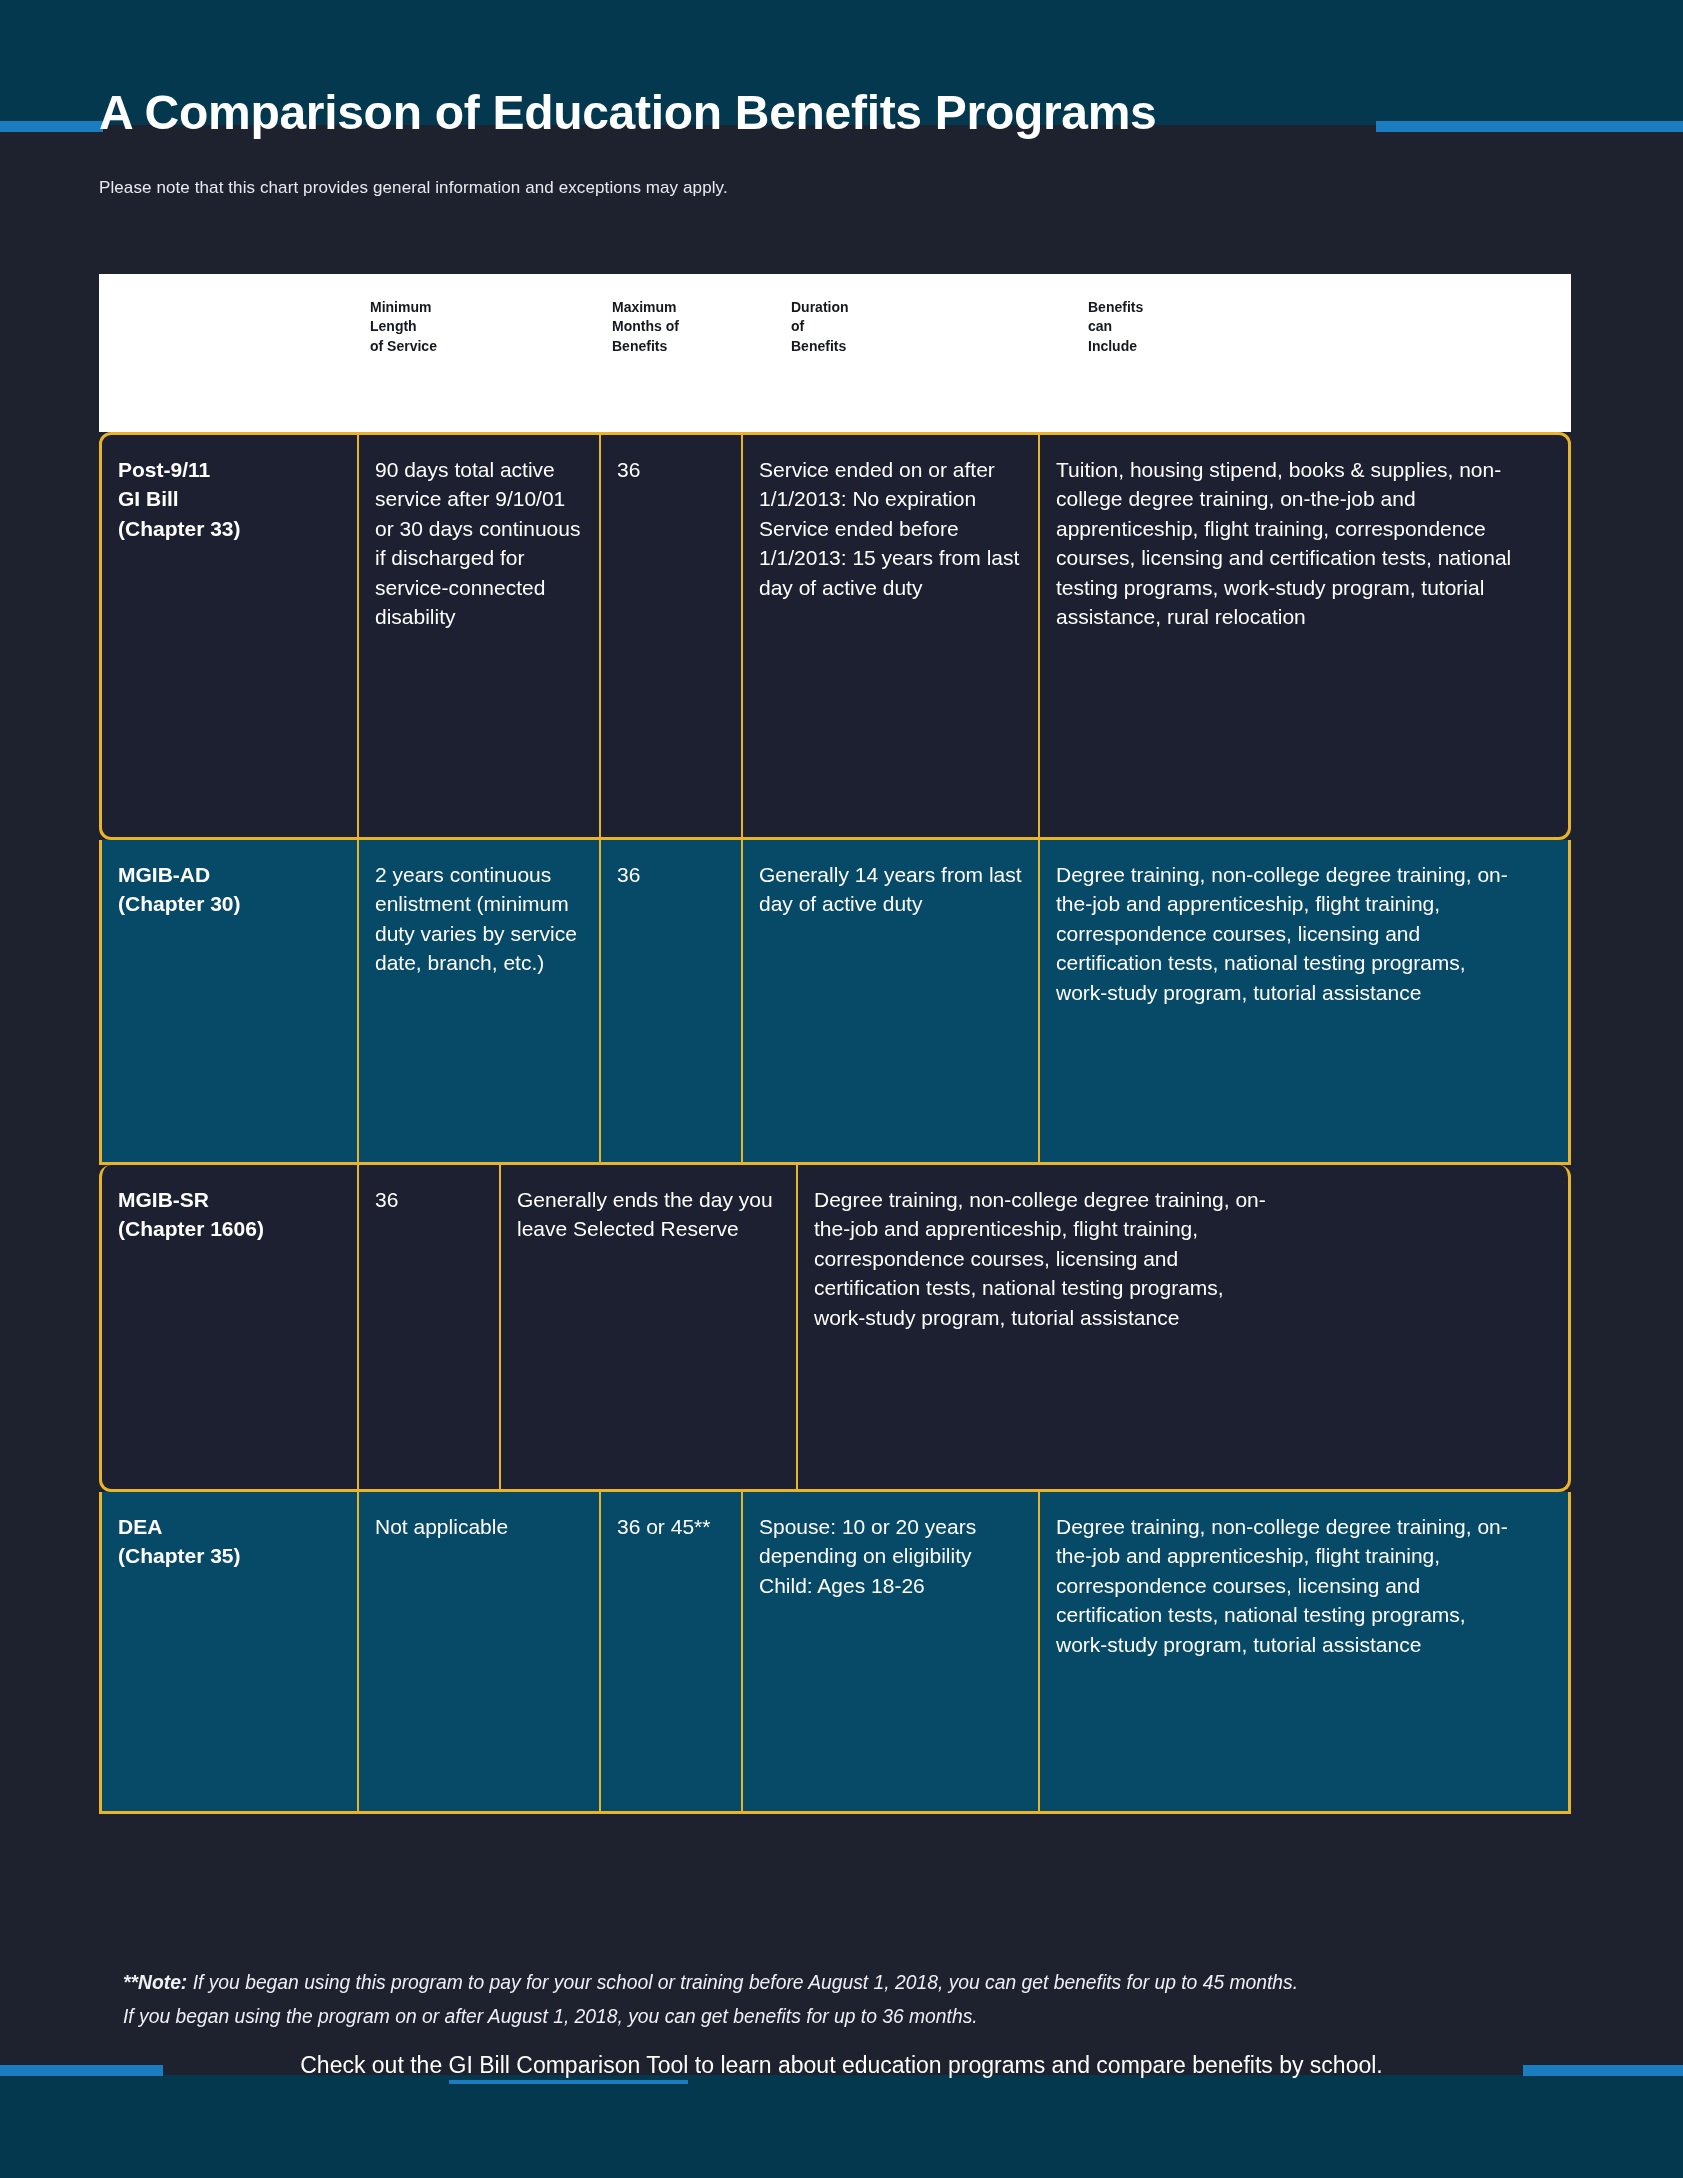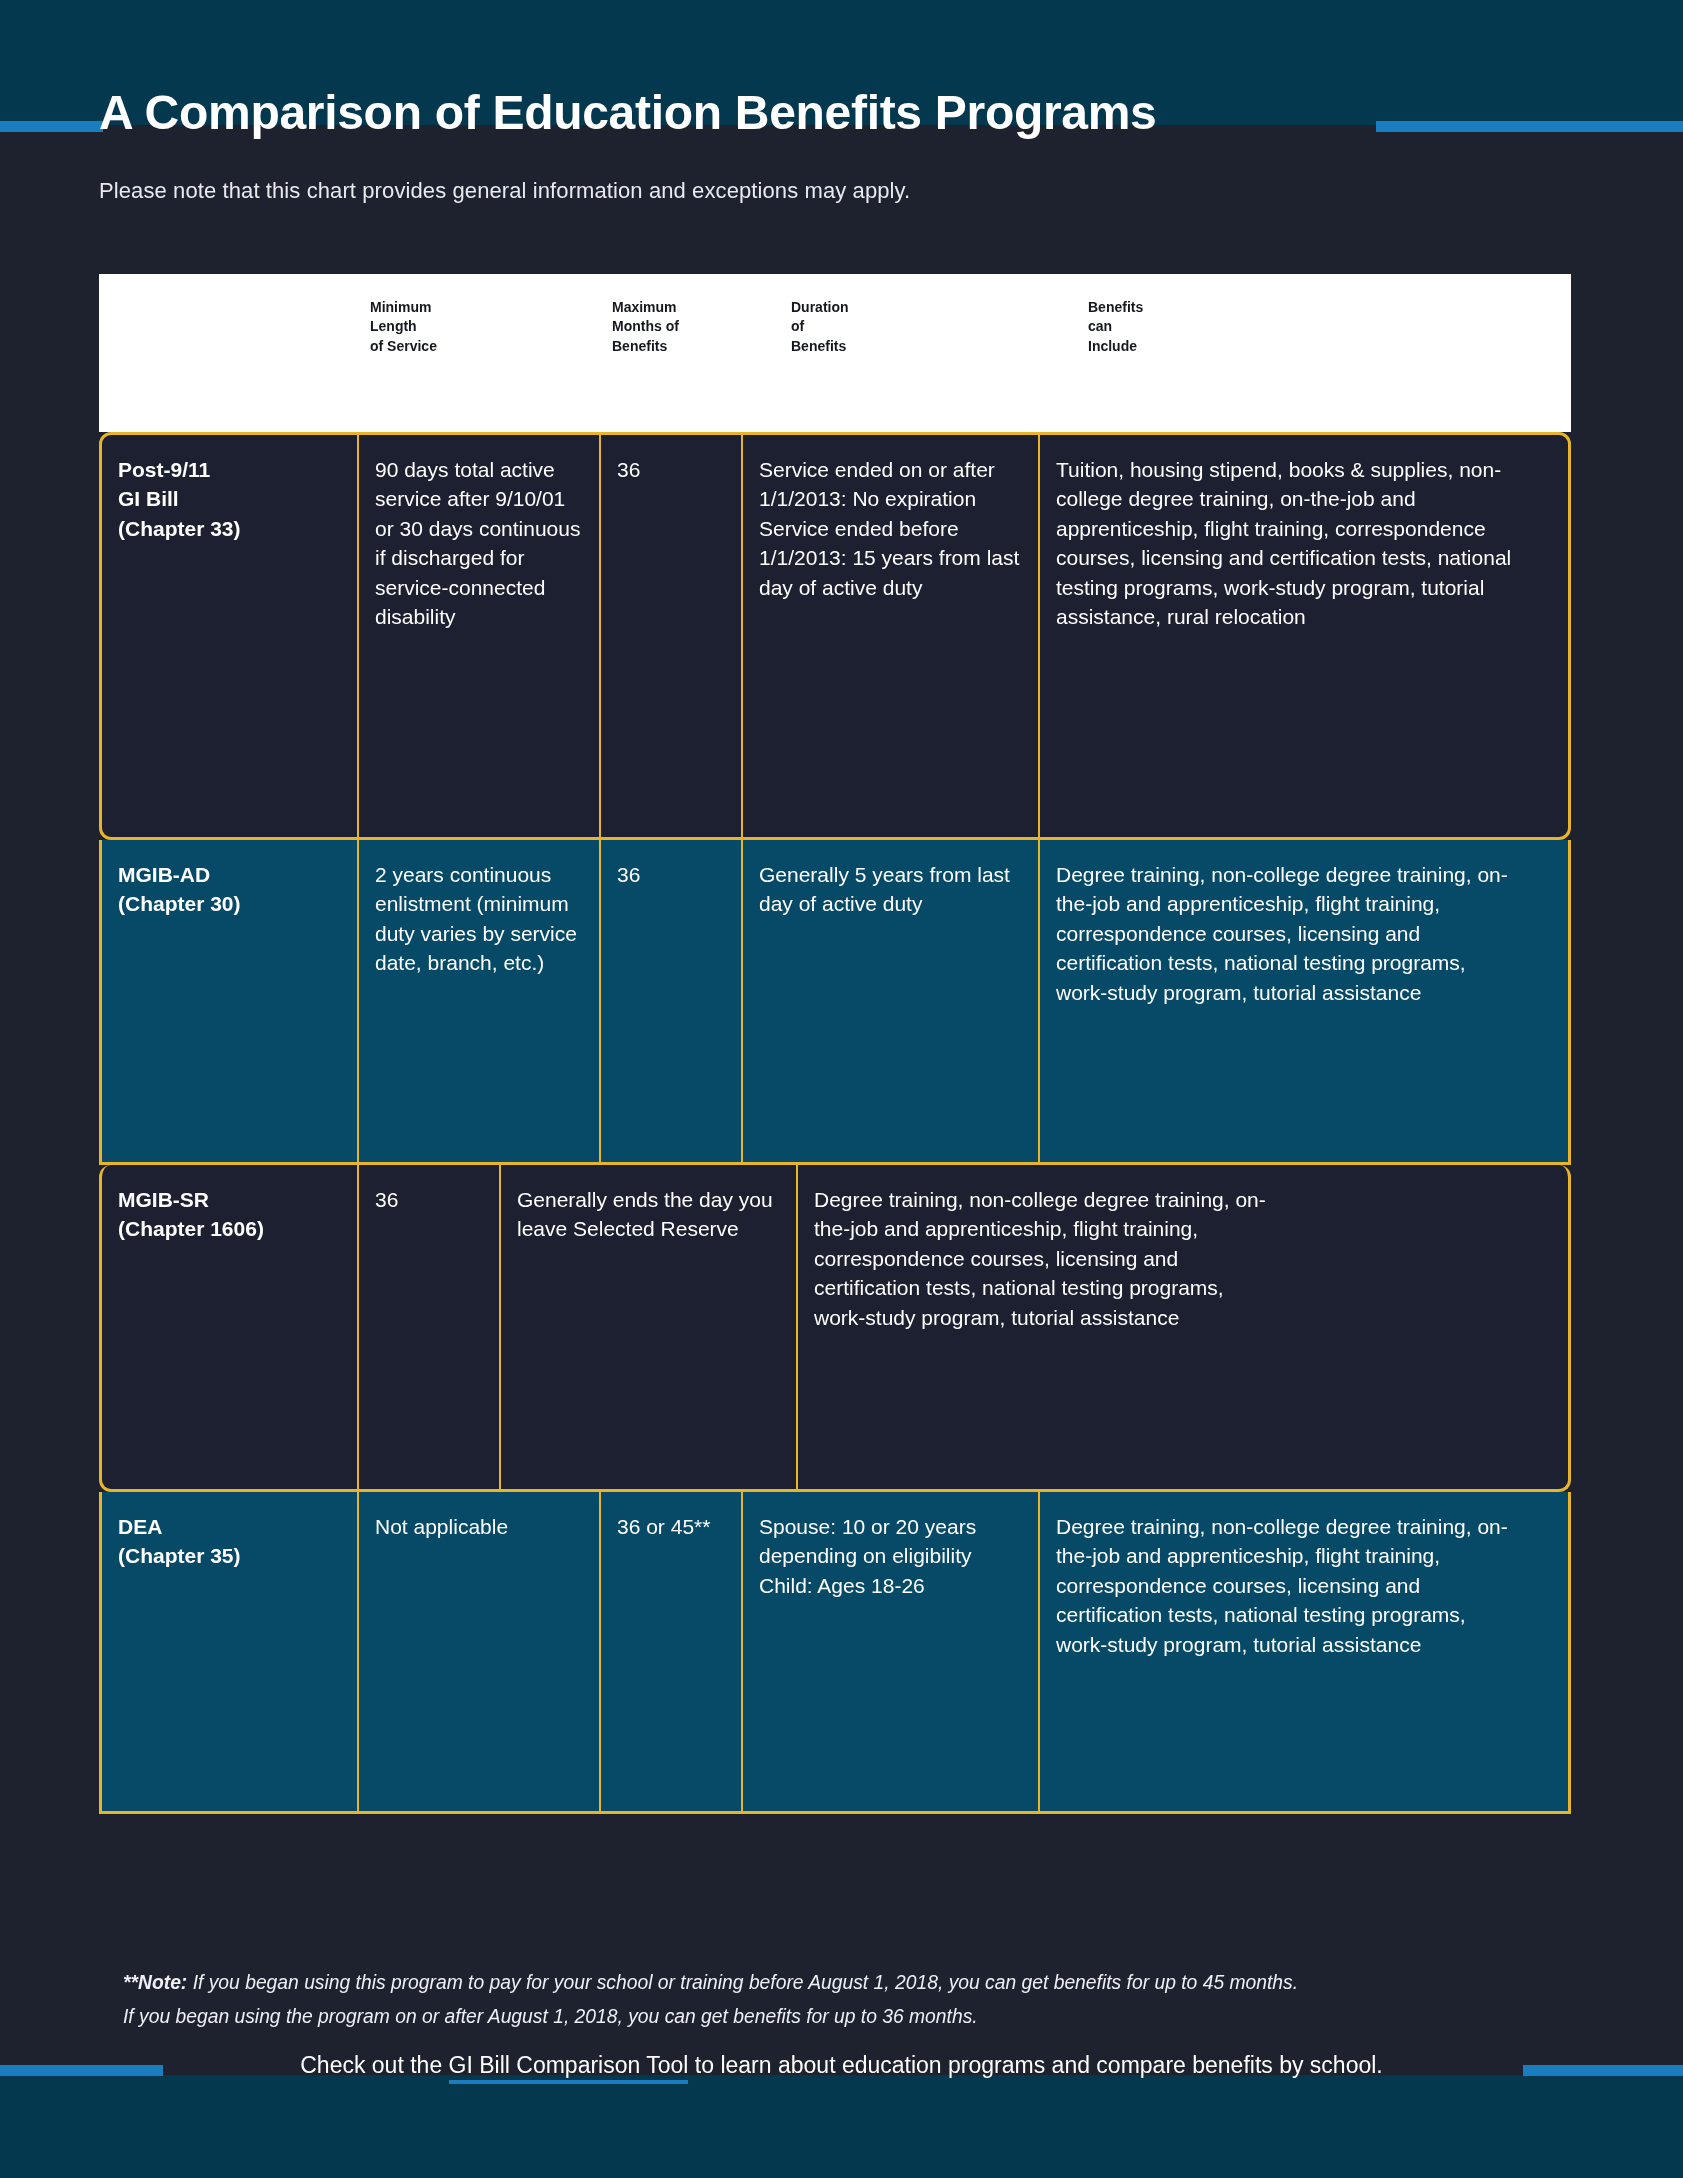--- a/index.html
+++ b/index.html
@@ -49,21 +49,21 @@
     font-size: 48px;
     font-weight: bold;
     color: #ffffff;
     letter-spacing: -0.3px;
     white-space: nowrap;
   }
   .subtitle {
     position: absolute;
     left: 99px;
     top: 178px;
-    font-size: 22px;
+    font-size: 17px;
     color: #e9eaee;
     letter-spacing: 0.1px;
   }
 
   
   .table {
     position: absolute;
     left: 99px;
     top: 274px;
     width: 1472px;
@@ -222,21 +222,21 @@
       <div class="cell c4">Tuition, housing stipend, books &amp; supplies, non-college degree training, on-the-job and apprenticeship, flight training, correspondence courses, licensing and certification tests, national testing programs, work-study program, tutorial assistance, rural relocation</div>
     </div>
 
     <div class="trow teal r2">
       <div class="cell c0">
         <span class="ln">MGIB-AD</span>
         <span class="ln">(Chapter 30)</span>
       </div>
       <div class="cell c1">2 years continuous enlistment (minimum duty varies by service date, branch, etc.)</div>
       <div class="cell c2">36</div>
-      <div class="cell c3">Generally 5 years from last day of active duty</div>
+      <div class="cell c3">Generally 14 years from last day of active duty</div>
       <div class="cell c4">Degree training, non-college degree training, on-the-job and apprenticeship, flight training, correspondence courses, licensing and certification tests, national testing programs, work-study program, tutorial assistance</div>
     </div>
 
     <div class="trow dark r3">
       <div class="cell c0">
         <span class="ln">MGIB-SR</span>
         <span class="ln">(Chapter 1606)</span>
       </div>
       <div class="cell c2">36</div>
       <div class="cell c3">Generally ends the day you leave Selected Reserve</div>

